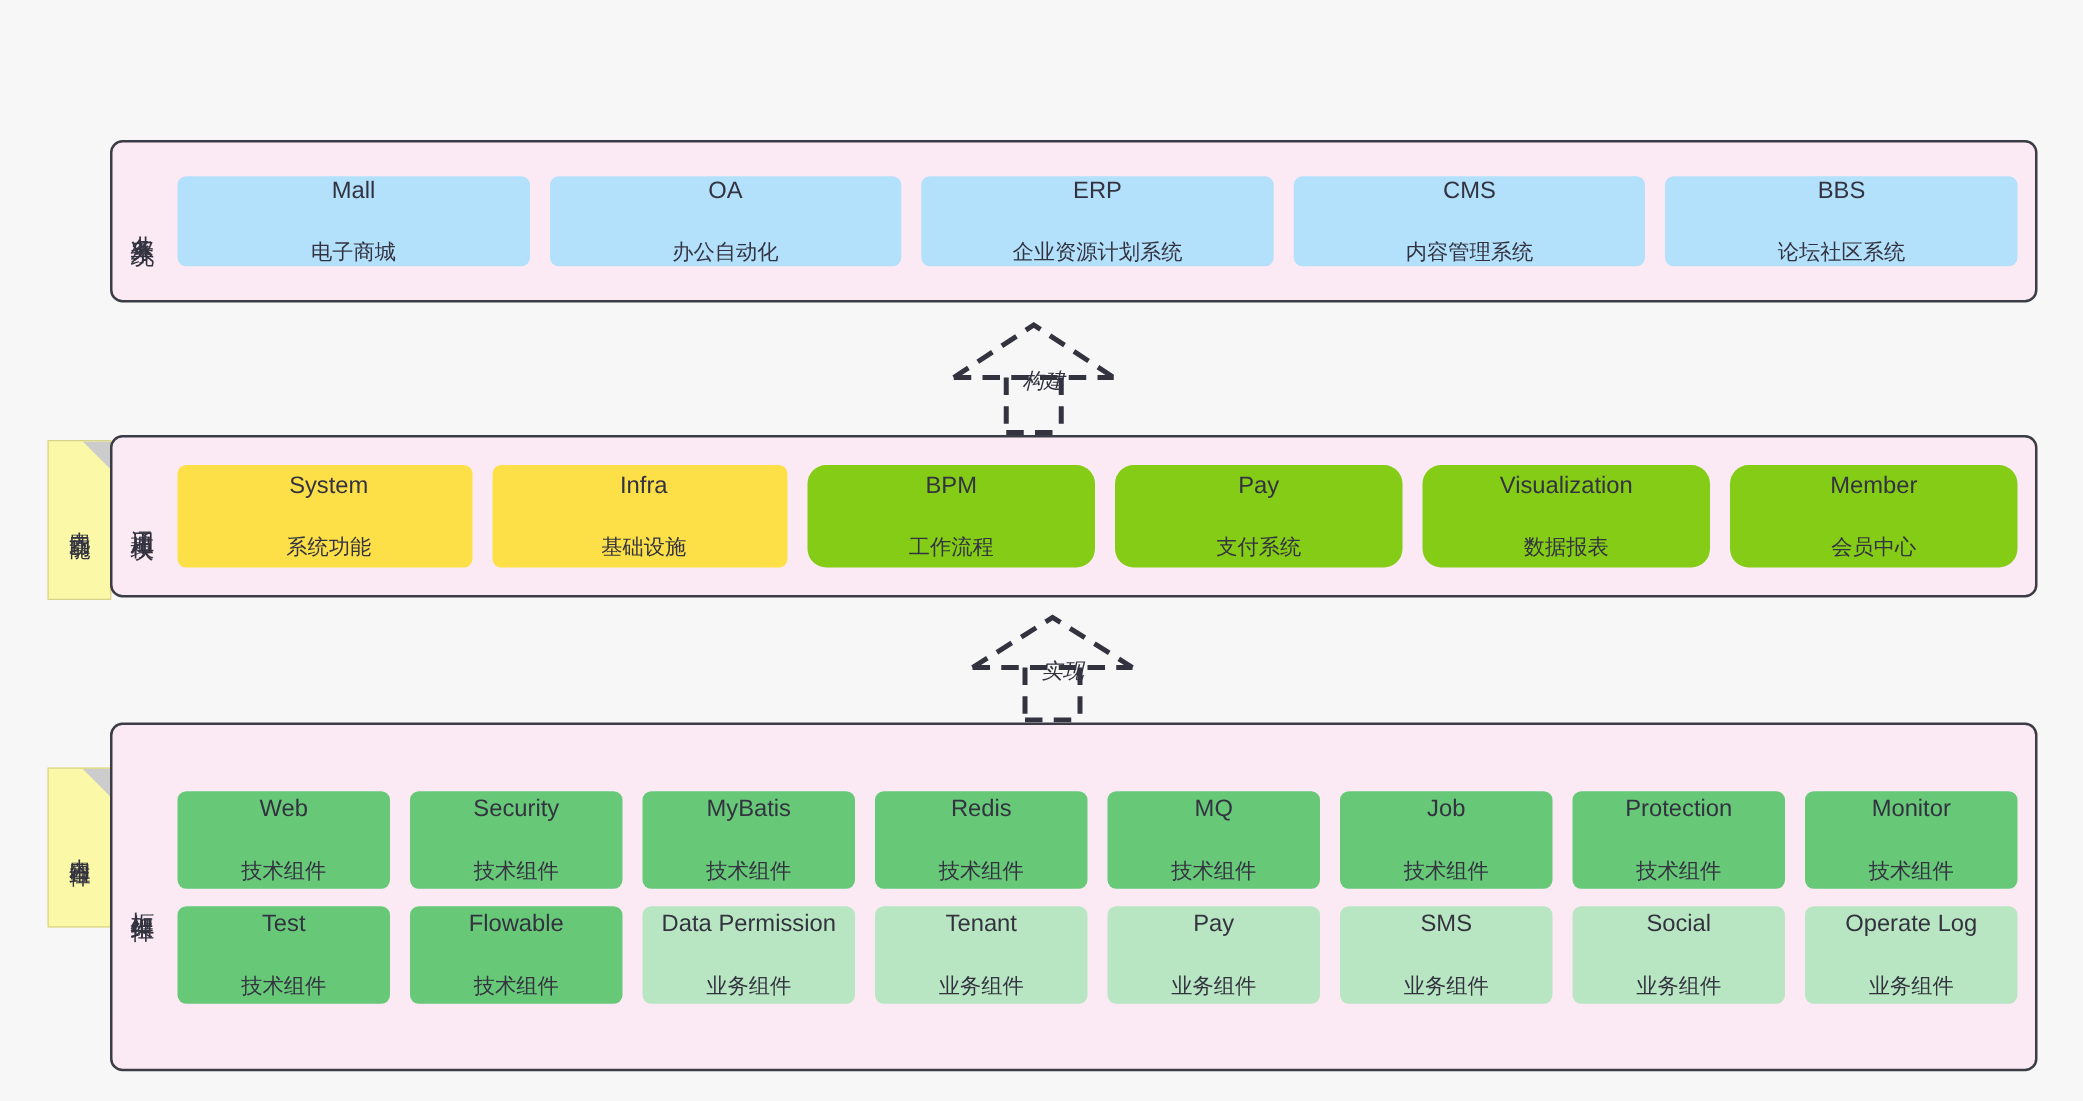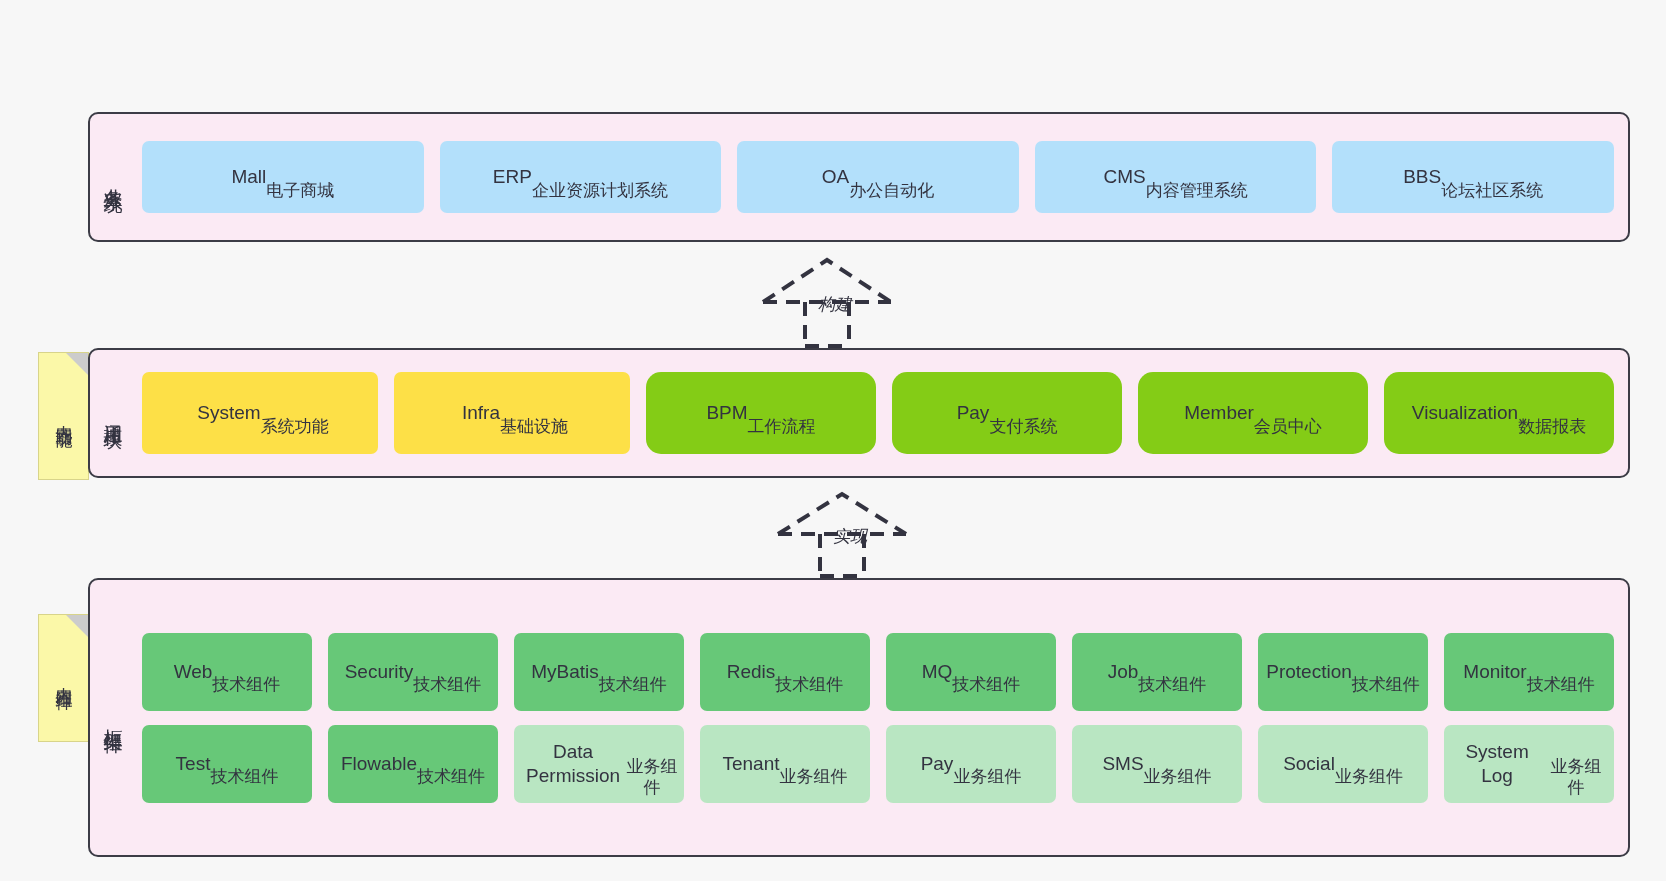--- a/index.html
+++ b/index.html
@@ -61,21 +61,21 @@
   .row {
     display: flex;
     gap: 16px;
     align-items: stretch;
   }
 
   .card {
     flex: 1 1 0;
     border-radius: 7px;
     display: flex;
-    flex-direction: row;
+    flex-direction: column;
     align-items: center;
     justify-content: center;
     text-align: center;
     color: #333340;
     line-height: 1.22;
     box-sizing: border-box;
     padding: 4px 6px;
   }
   .card .t1 { font-size: 19px; }
   .card .t2 { font-size: 17px; margin-top: 28px; }
@@ -151,26 +151,26 @@
 
   <div class="layer" id="layer-business">
     <div class="layer-label">业务系统</div>
     <div class="layer-body">
       <div class="row">
         <div class="card c-blue">
           <span class="t1">Mall</span>
           <span class="t2">电子商城</span>
         </div>
         <div class="card c-blue">
+          <span class="t1">OA</span>
+          <span class="t2">办公自动化</span>
+        </div>
+        <div class="card c-blue">
           <span class="t1">ERP</span>
           <span class="t2">企业资源计划系统</span>
-        </div>
-        <div class="card c-blue">
-          <span class="t1">OA</span>
-          <span class="t2">办公自动化</span>
         </div>
         <div class="card c-blue">
           <span class="t1">CMS</span>
           <span class="t2">内容管理系统</span>
         </div>
         <div class="card c-blue">
           <span class="t1">BBS</span>
           <span class="t2">论坛社区系统</span>
         </div>
       </div>
@@ -207,26 +207,26 @@
         </div>
         <div class="card c-pink">
           <span class="t1">BPM</span>
           <span class="t2">工作流程</span>
         </div>
         <div class="card c-pink">
           <span class="t1">Pay</span>
           <span class="t2">支付系统</span>
         </div>
         <div class="card c-pink">
+          <span class="t1">Visualization</span>
+          <span class="t2">数据报表</span>
+        </div>
+        <div class="card c-pink">
           <span class="t1">Member</span>
           <span class="t2">会员中心</span>
-        </div>
-        <div class="card c-pink">
-          <span class="t1">Visualization</span>
-          <span class="t2">数据报表</span>
         </div>
       </div>
     </div>
   </div>
 
   <div class="connector" id="connector-impl">
     <svg width="200" height="88" viewBox="0 0 200 88">
       <path d="M 8 44 L 72 4 L 136 44" fill="none" stroke="#333340" stroke-width="4" stroke-dasharray="14 9" stroke-linecap="butt"></path>
       <path d="M 8 44 L 136 44" fill="none" stroke="#333340" stroke-width="4" stroke-dasharray="14 9"></path>
       <path d="M 50 44 L 50 88" fill="none" stroke="#333340" stroke-width="4" stroke-dasharray="14 9"></path>
@@ -303,21 +303,21 @@
         </div>
         <div class="card c-lightgreen">
           <span class="t1">SMS</span>
           <span class="t2">业务组件</span>
         </div>
         <div class="card c-lightgreen">
           <span class="t1">Social</span>
           <span class="t2">业务组件</span>
         </div>
         <div class="card c-lightgreen">
-          <span class="t1">System Log</span>
+          <span class="t1">Operate Log</span>
           <span class="t2">业务组件</span>
         </div>
       </div>
 
     </div>
   </div>
 
 </div>
 
 </body></html>

